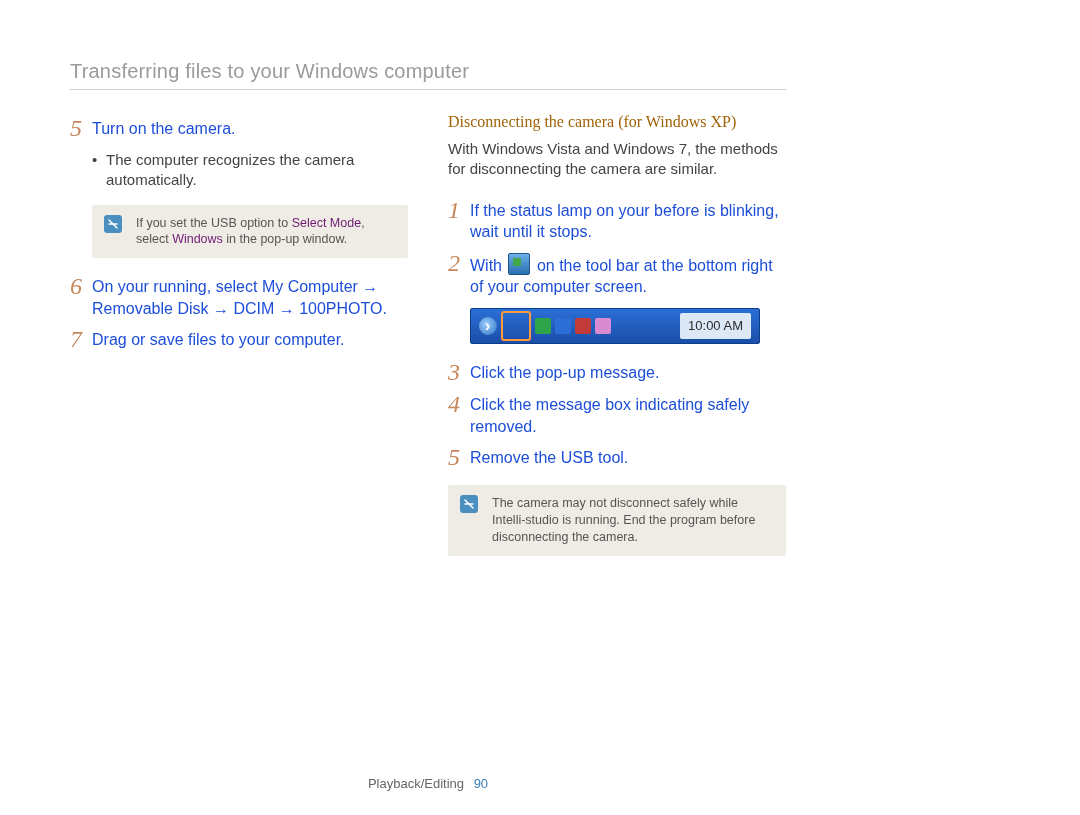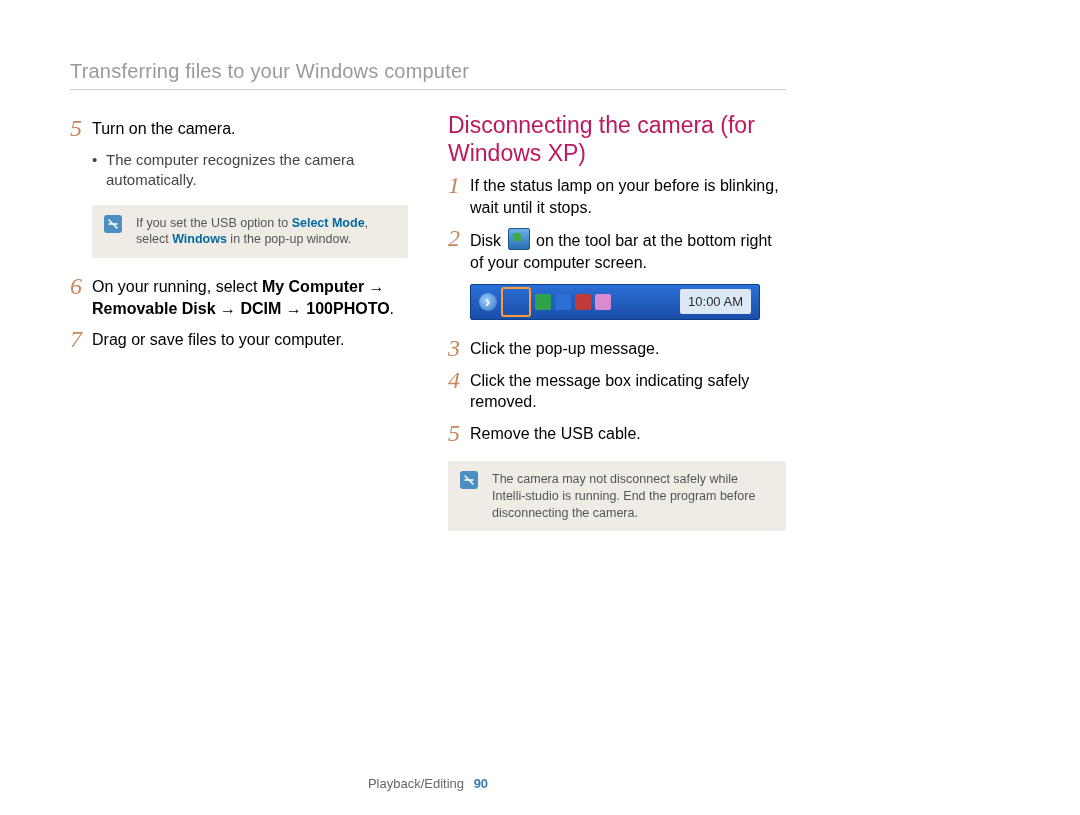--- a/index.html
+++ b/index.html
@@ -49,21 +49,21 @@
     font-family: Georgia, 'Times New Roman', serif;
     color: #c7875c;
     font-size: 24px;
     width: 22px;
     flex: 0 0 22px;
     line-height: 1;
     margin-top: -2px;
   }
   .step-body {
     flex: 1;
-    color: #000000;
+    color: #1d4ed8;
   }
   .sub-bullet {
     margin: 6px 0 14px 22px;
     padding-left: 14px;
     position: relative;
     font-size: 15px;
     color: #444;
   }
   .sub-bullet::before {
     content: "•";
@@ -88,27 +88,28 @@
     width: 18px;
     height: 18px;
     border-radius: 3px;
     background: #4a8fbf;
     color: #fff;
     display: flex;
     align-items: center;
     justify-content: center;
   }
   .note-icon svg { width: 12px; height: 12px; }
-  .note-box b { font-weight: bold; color: #0369a1; }
+  .note-box b { font-weight: normal; color: #701a75; }
   .section-heading {
-    color: #be185d;
-    font-size: 23px;
+    color: #a16207;
+    font-size: 16px;
     font-weight: 400;
     margin: -6px 0 8px 0;
     line-height: 1.2;
+    font-family: Liberation Serif, serif;
   }
   .intro-text {
     font-size: 15px;
     color: #444;
     margin-bottom: 20px;
     line-height: 1.35;
   }
   .step-body .inline-icon {
     display: inline-block;
     width: 20px;
@@ -190,22 +191,22 @@
   }
   .footer {
     position: absolute;
     bottom: 24px;
     left: 0;
     width: 100%;
     text-align: center;
     font-size: 13px;
     color: #666;
   }
-  .footer .pg { font-weight: bold; color: #3a7db3; margin-left: 6px; }
-  b { font-weight: bold; }
+  .footer .pg { font-weight: normal; color: #3a7db3; margin-left: 6px; }
+  b { font-weight: normal; }
 </style>
 </head>
 <body>
 
 <div class="page">
 
   <div class="header-title">Transferring files to your Windows computer</div>
   <hr class="hr">
 
   <div class="columns">
@@ -236,30 +237,31 @@
       <div class="step" style="margin-top:10px;">
         <div class="step-num">7</div>
         <div class="step-body">Drag or save files to your computer.</div>
       </div>
 
     </div>
 
     <div class="col">
 
       <div class="section-heading">Disconnecting the camera (for Windows XP)</div>
+      <div class="intro-text">With Windows Vista and Windows 7, the methods for disconnecting the camera are similar.</div>
 
       <div class="step">
         <div class="step-num">1</div>
         <div class="step-body">If the status lamp on your before is blinking, wait until it stops.</div>
       </div>
 
       <div class="step">
         <div class="step-num">2</div>
         <div class="step-body">
-          <span>Disk </span>
+          <span>With </span>
           <span class="inline-icon"></span>
           <span> on the tool bar at the bottom right of your computer screen.</span>
         </div>
       </div>
 
       <div class="tray-image">
         <div class="tray-chevron"></div>
         <div class="tray-highlight">
           <span class="inline-icon"></span>
         </div>
@@ -277,21 +279,21 @@
         <div class="step-body">Click the pop-up message.</div>
       </div>
 
       <div class="step">
         <div class="step-num">4</div>
         <div class="step-body">Click the message box indicating safely removed.</div>
       </div>
 
       <div class="step">
         <div class="step-num">5</div>
-        <div class="step-body">Remove the USB cable.</div>
+        <div class="step-body">Remove the USB tool.</div>
       </div>
 
       <div class="note-box" style="margin-left:0; margin-top:16px;">
         <div class="note-icon">
           <svg viewBox="0 0 24 24" fill="none" stroke="white" stroke-width="3">
               <path d="M4 4 L20 20 M4 12 L20 12" stroke-linecap="round"></path>
             </svg>
         </div>
         <span>The camera may not disconnect safely while Intelli-studio is running. End the program before disconnecting the camera.</span>
       </div>

